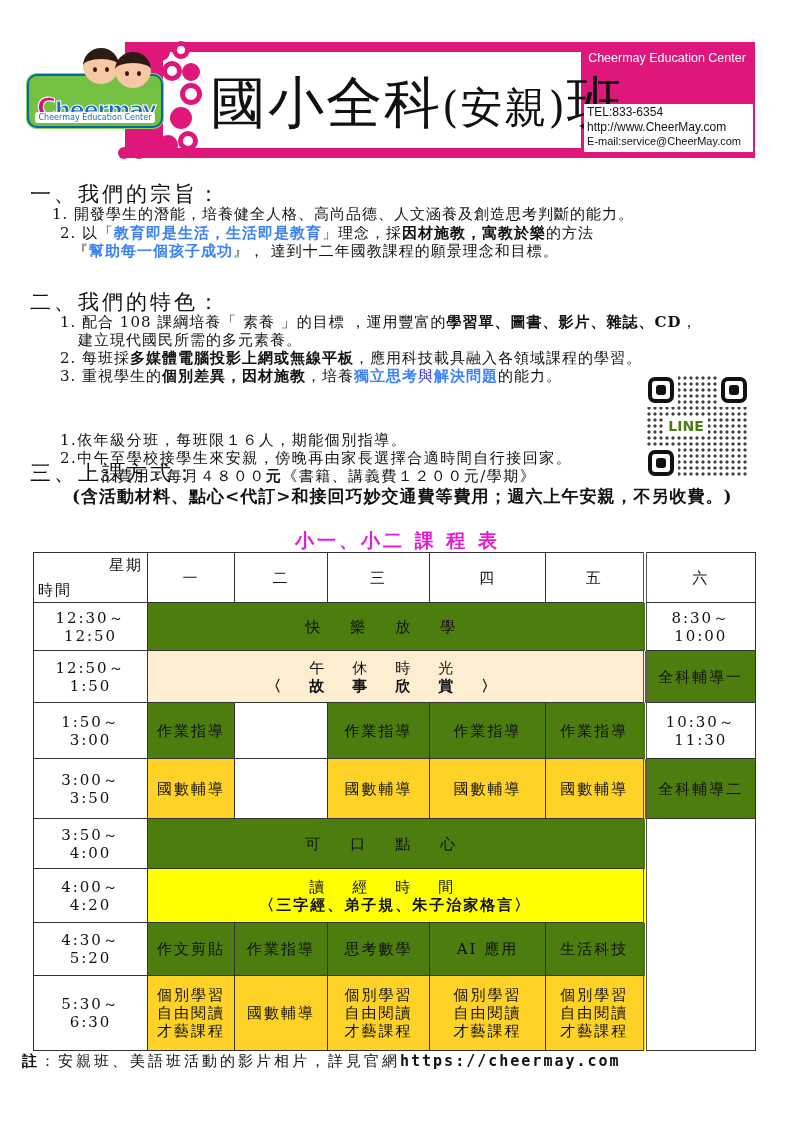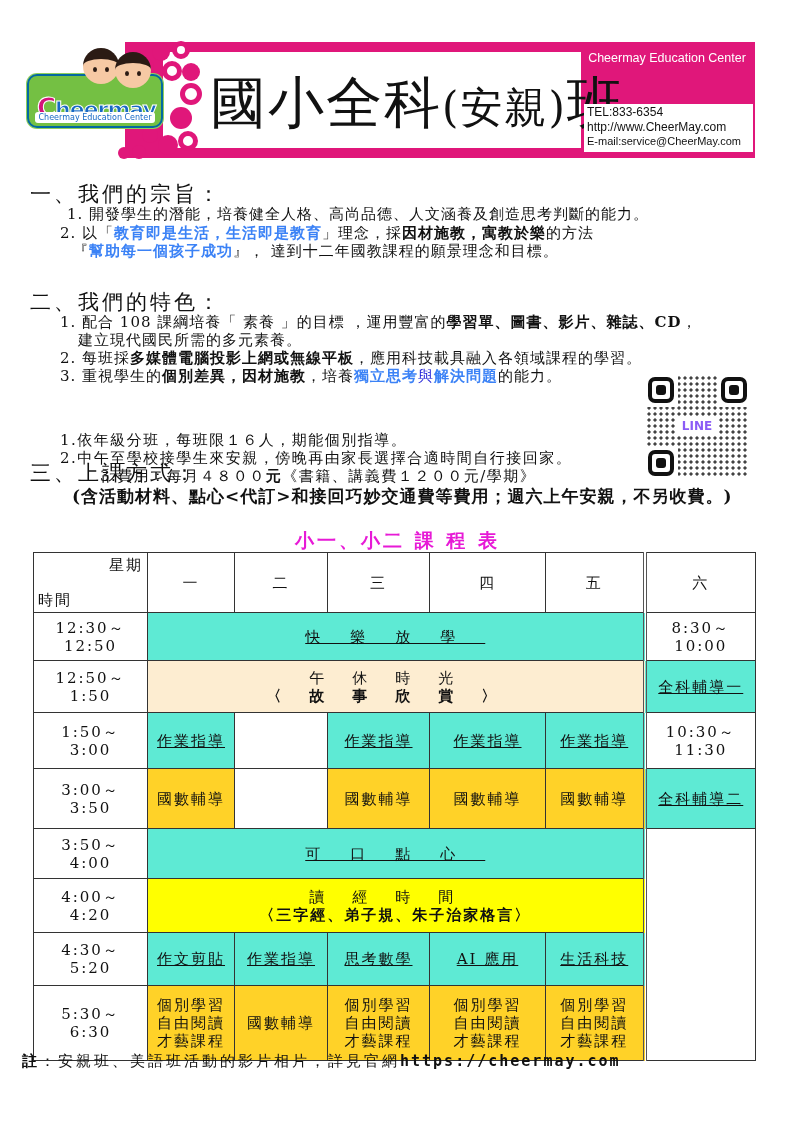--- a/index.html
+++ b/index.html
@@ -38,32 +38,32 @@
   .note-small { font-size: 17px; font-weight: bold; }
 
   
   .qr { position: absolute; left: 646px; top: 375px; width: 103px; height: 103px; background: #fff; }
   .finder { position: absolute; width: 26px; height: 26px; border: 4px solid #111; border-radius: 7px; }
   .finder::after { content: ""; position: absolute; left: 4px; top: 4px; width: 10px; height: 10px; background: #111; border-radius: 3px; }
   .qr-dots { position: absolute; left: 0; top: 0; width: 103px; height: 103px;
     background-image: radial-gradient(#222 35%, transparent 40%);
     background-size: 6px 6px; opacity: .85; }
   .qr-mask { position: absolute; background: #fff; }
-  .qr-line { position: absolute; left: 29px; top: 43px; width: 44px; height: 17px; background: #fff; font-family: "DejaVu Sans", sans-serif; font-weight: bold; font-size: 12px; line-height: 17px; text-align: center; color: #8b5cf6; }
+  .qr-line { position: absolute; left: 18px; top: 43px; width: 44px; height: 17px; background: #fff; font-family: "DejaVu Sans", sans-serif; font-weight: bold; font-size: 14px; line-height: 17px; text-align: center; color: #4d7c0f; }
 
   
   .tt-title { position: absolute; left: 0; width: 795px; top: 528px; text-align: center; font-size: 19px; font-weight: bold; color: #e71ad6; letter-spacing: 3px; }
   table.tt { position: absolute; left: 33px; top: 552px; width: 722px; border-collapse: collapse; table-layout: fixed; }
   table.tt td { border: 1.5px solid #333; text-align: center; vertical-align: middle; font-size: 15px; line-height: 18px; letter-spacing: 2px; padding: 0; }
   table.tt td.sat { border-left: 4px double #555; }
   .time { font-family: "DejaVu Serif", serif; font-size: 16px; line-height: 18px; letter-spacing: 1px; }
   .corner { position: relative; }
   .corner .wk { position: absolute; right: 4px; top: 3px; }
   .corner .tm { position: absolute; left: 4px; bottom: 3px; }
-  .green { background: #5eead4; text-decoration: underline; }
+  .green { background: #4d7c0f; }
   .cream { background: #fdedd1; }
   .orange { background: #ffd228; }
   .yellow { background: #ffff00; }
   .white { background: #fff; }
   .spaced { letter-spacing: 28px; }
   .spaced2 { letter-spacing: 30px; }
   .footer { position: absolute; left: 22px; top: 1052px; font-size: 15px; letter-spacing: 3px; white-space: nowrap; }
   .footer .url { font-family: "DejaVu Sans Mono", monospace; font-weight: bold; letter-spacing: 2px; }
 </style>
 </head>
@@ -103,21 +103,21 @@
     <div class="brand-en">Cheermay Education Center</div>
   </div>
   <div class="contact">
     <div>TEL:833-6354</div>
     <div>http://www.CheerMay.com</div>
     <div class="c3">E-mail:service@CheerMay.com</div>
   </div>
 </div>
 
 <div class="sec-head" style="left:30px;top:182px;">一、我們的宗旨：</div>
-<div class="line" style="left:67px;top:205px;">1. 開發學生的潛能，培養健全人格、高尚品德、人文涵養及創造思考判斷的能力。</div>
+<div class="line" style="left:52px;top:205px;">1. 開發學生的潛能，培養健全人格、高尚品德、人文涵養及創造思考判斷的能力。</div>
 <div class="line" style="left:60px;top:224px;"><span>2. 以「</span><span class="blue">教育即是生活，生活即是教育</span><span>」理念，採</span><b>因材施教，寓教於樂</b><span>的方法</span></div>
 <div class="line" style="left:73px;top:242px;"><span>『</span><span class="blue">幫助每一個孩子成功</span><span>』， 達到十二年國教課程的願景理念和目標。</span></div>
 
 <div class="sec-head" style="left:30px;top:290px;">二、我們的特色：</div>
 <div class="line" style="left:60px;top:313px;"><span>1. 配合 108 課綱培養「 素養 」的目標 ，運用豐富的</span><b>學習單、圖書、影片、雜誌、CD</b><span>，</span></div>
 <div class="line" style="left:78px;top:331px;">建立現代國民所需的多元素養。</div>
 <div class="line" style="left:60px;top:349px;"><span>2. 每班採</span><b>多媒體電腦投影上網或無線平板</b><span>，應用科技載具融入各領域課程的學習。</span></div>
 <div class="line" style="left:60px;top:367px;"><span>3. 重視學生的</span><b>個別差異，因材施教</b><span>，培養</span><span class="blue">獨立思考</span><span class="blue-n">與</span><span class="blue">解決問題</span><span>的能力。</span></div>
 
 <div class="qr">
@@ -144,21 +144,21 @@
     <col style="width:114px">
       <col style="width:87px">
       <col style="width:93px">
       <col style="width:102px">
       <col style="width:116px">
       <col style="width:99px">
       <col style="width:111px">
   </colgroup>
 
   <tbody>
-      <tr style="height:60px">
+      <tr style="height:50px">
     <td class="corner white">
       <span class="wk">星期</span>
       <span class="tm">時間</span>
     </td>
     <td class="white">一</td>
     <td class="white">二</td>
     <td class="white">三</td>
     <td class="white">四</td>
     <td class="white">五</td>
     <td class="white sat">六</td>

